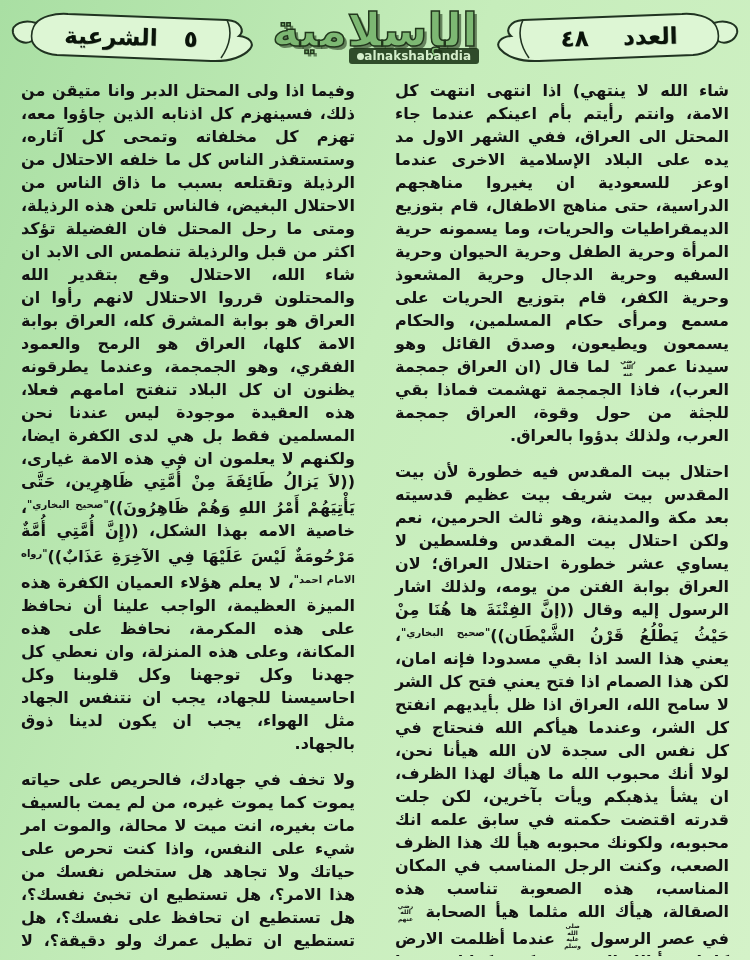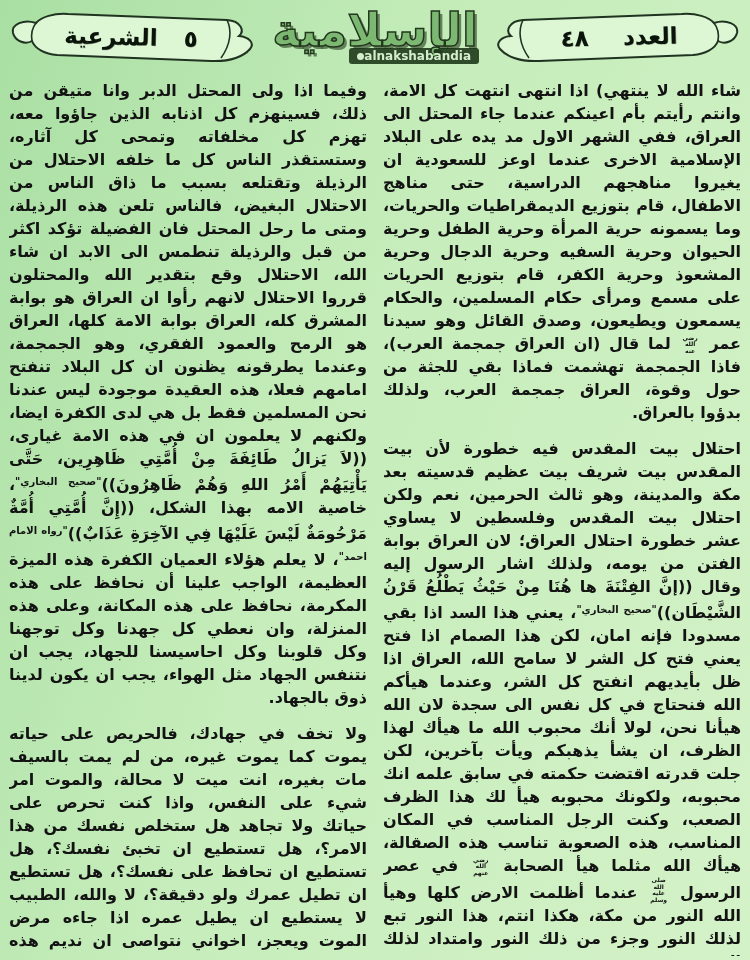--- a/index.html
+++ b/index.html
@@ -62,21 +62,21 @@
   
   .content{
     position:absolute;top:79px;left:9px;right:9px;bottom:4px;
     display:flex;direction:rtl;gap:16px;
   }
   .col{
     flex:1;overflow:hidden;
     color:var(--text);font-weight:700;font-size:16px;line-height:23px;
     text-align:justify;text-justify:inter-word;
   }
-  .para{margin:0 0 13px;}
+  .para{margin:0 12px 13px;}
   .honor{
     display:inline-block;width:21px;
     font-size:6px;line-height:1.1;text-align:center;
     vertical-align:-4px;font-weight:700;color:#111;
   }
   .cite{font-size:10px;vertical-align:5px;font-weight:700;}
 </style>
 </head>
 <body>
 

